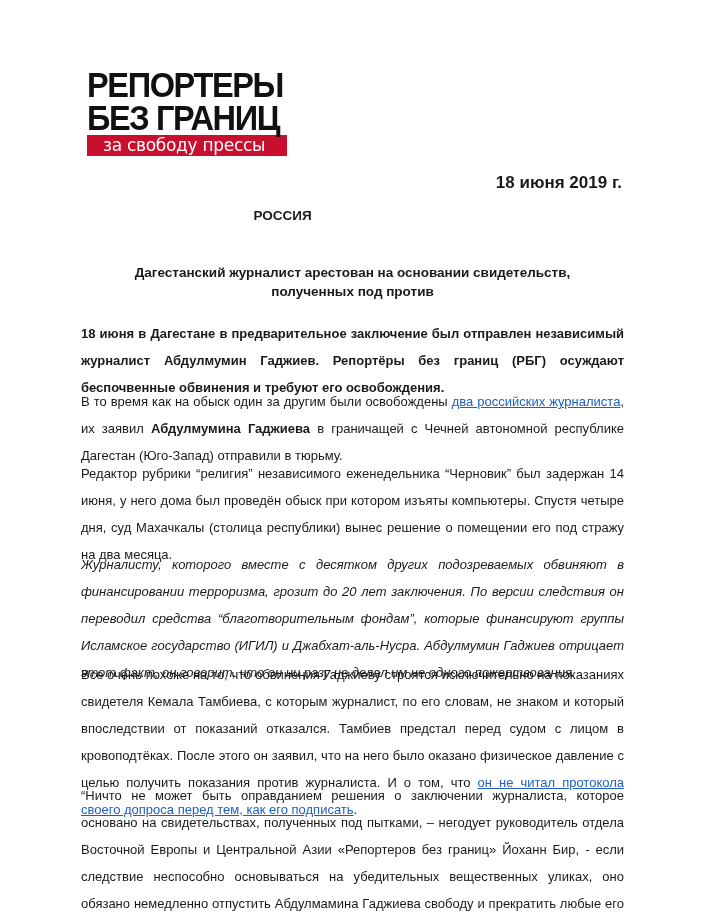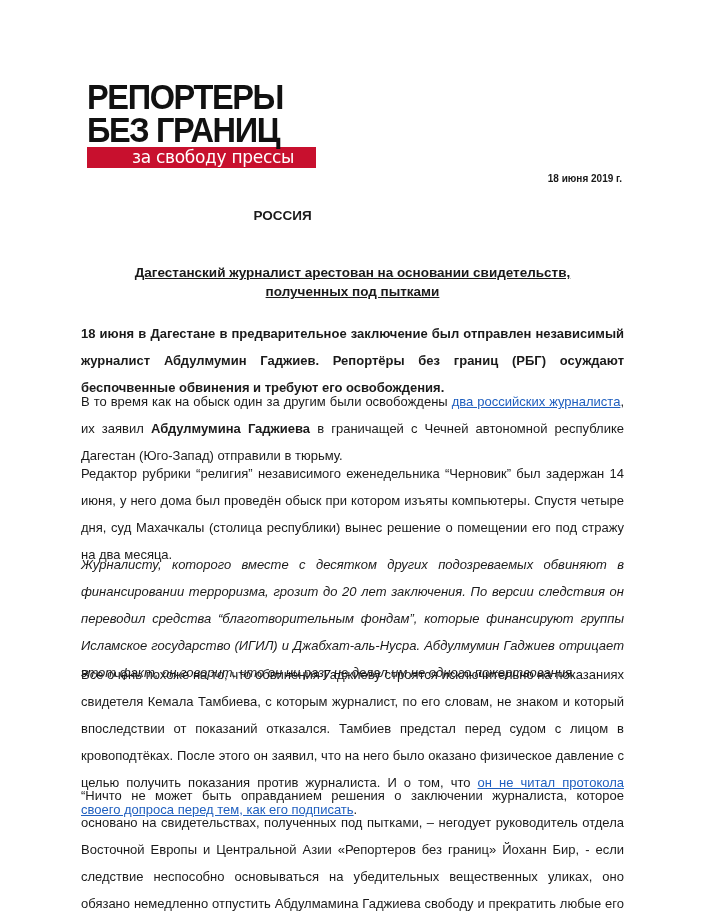--- a/index.html
+++ b/index.html
@@ -1,40 +1,40 @@
 <!DOCTYPE html>
 <html><head>
   <meta charset="utf-8">
   <style>
     html, body { margin: 0; padding: 0; background: #ffffff; }
     body {
       width: 705px; height: 922px; position: relative; overflow: hidden;
       font-family: "Liberation Sans", sans-serif; color: #1a1a1a;
     }
-    .logo { position: absolute; left: 87px; top: 68px; width: 214px; margin-top: 12px; }
+    .logo { position: absolute; left: 87px; top: 68px; width: 214px; }
     .logo-line {
       font-family: "Liberation Sans", sans-serif; font-weight: bold;
       font-size: 35px; line-height: 33px; letter-spacing: -1.5px; color: #111;
       transform: scaleX(0.93); transform-origin: left; white-space: nowrap;
     }
     .logo-band {
       margin-top: 1px; background: #c8102e; color: #fff; height: 21px;
-      font-size: 17px; line-height: 21px; padding-left: 45px; width: 184px;
+      font-size: 17px; line-height: 21px; padding-left: 16px; width: 184px;
       font-family: "DejaVu Sans", sans-serif; letter-spacing: -0.3px;
     }
     .date {
-      position: absolute; right: 83px; top: 173px; font-weight: bold; font-size: 10px;
+      position: absolute; right: 83px; top: 173px; font-weight: bold; font-size: 17px;
     }
     .country {
       position: absolute; left: 0; width: 565px; top: 208px; text-align: center;
       font-weight: bold; font-size: 13.5px;
     }
     .headline {
       position: absolute; left: 80px; width: 545px; top: 263px; text-align: center;
-      font-weight: bold; font-size: 13.5px; line-height: 19px; text-decoration: underline;
+      font-weight: bold; font-size: 13.5px; line-height: 19px;
     }
     .body-text {
       position: absolute; left: 81px; width: 543px; font-size: 13px; line-height: 27px;
       text-align: justify; margin: 0;
     }
     .lead { font-weight: bold; top: 320px; }
     .p1 { top: 388px; }
     .p2 { top: 460px; }
     .p3 { top: 551px; font-style: italic; }
     .p4 { top: 661px; }
@@ -49,21 +49,21 @@
   <div class="logo-line">РЕПОРТЕРЫ</div>
   <div class="logo-line">БЕЗ ГРАНИЦ</div>
   <div class="logo-band">за свободу прессы</div>
 </div>
 
 <div class="date">18 июня 2019 г.</div>
 <div class="country">РОССИЯ</div>
 
 <div class="headline">
   <div>Дагестанский журналист арестован на основании свидетельств,</div>
-  <div>полученных под пытками</div>
+  <div>полученных под против</div>
 </div>
 
 <p class="body-text lead">18 июня в Дагестане в предварительное заключение был отправлен независимый журналист Абдулмумин Гаджиев. Репортёры без границ (РБГ) осуждают беспочвенные обвинения и требуют его освобождения.</p>
 
 <p class="body-text p1"><span>В то время как на обыск один за другим были освобождены </span><a class="link" href="#">два российских журналиста</a><span>, их заявил </span><b>Абдулмумина Гаджиева</b><span> в граничащей с Чечней автономной республике Дагестан (Юго-Запад) отправили в тюрьму.</span></p>
 
 <p class="body-text p2">Редактор рубрики “религия” независимого еженедельника “Черновик” был задержан 14 июня, у него дома был проведён обыск при котором изъяты компьютеры. Спустя четыре дня, суд Махачкалы (столица республики) вынес решение о помещении его под стражу на два месяца.</p>
 
 <p class="body-text p3">Журналисту, которого вместе с десятком других подозреваемых обвиняют в финансировании терроризма, грозит до 20 лет заключения. По версии следствия он переводил средства “благотворительным фондам”, которые финансируют группы Исламское государство (ИГИЛ) и Джабхат-аль-Нусра. Абдулмумин Гаджиев отрицает этот факт, он говорит, что он ни разу не делал им не одного пожертвования.</p>
 

